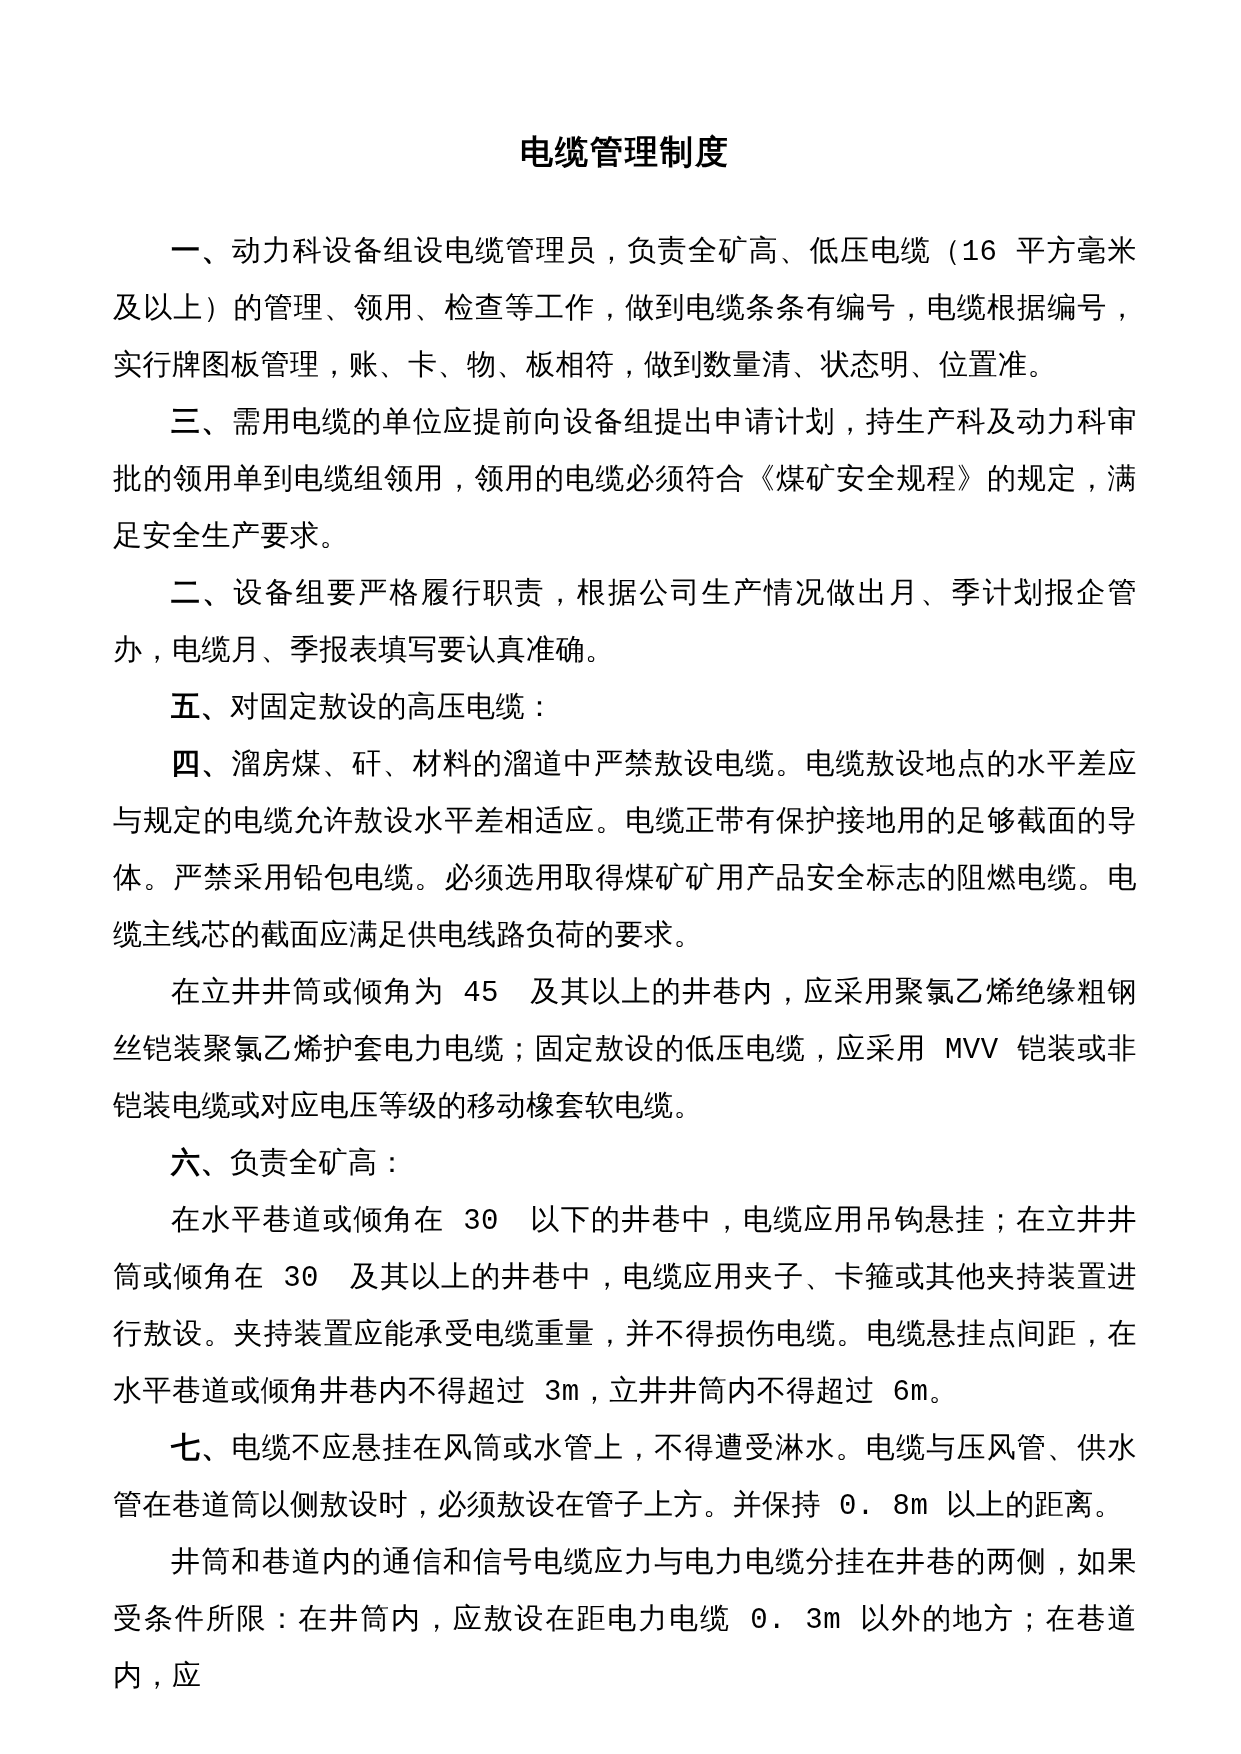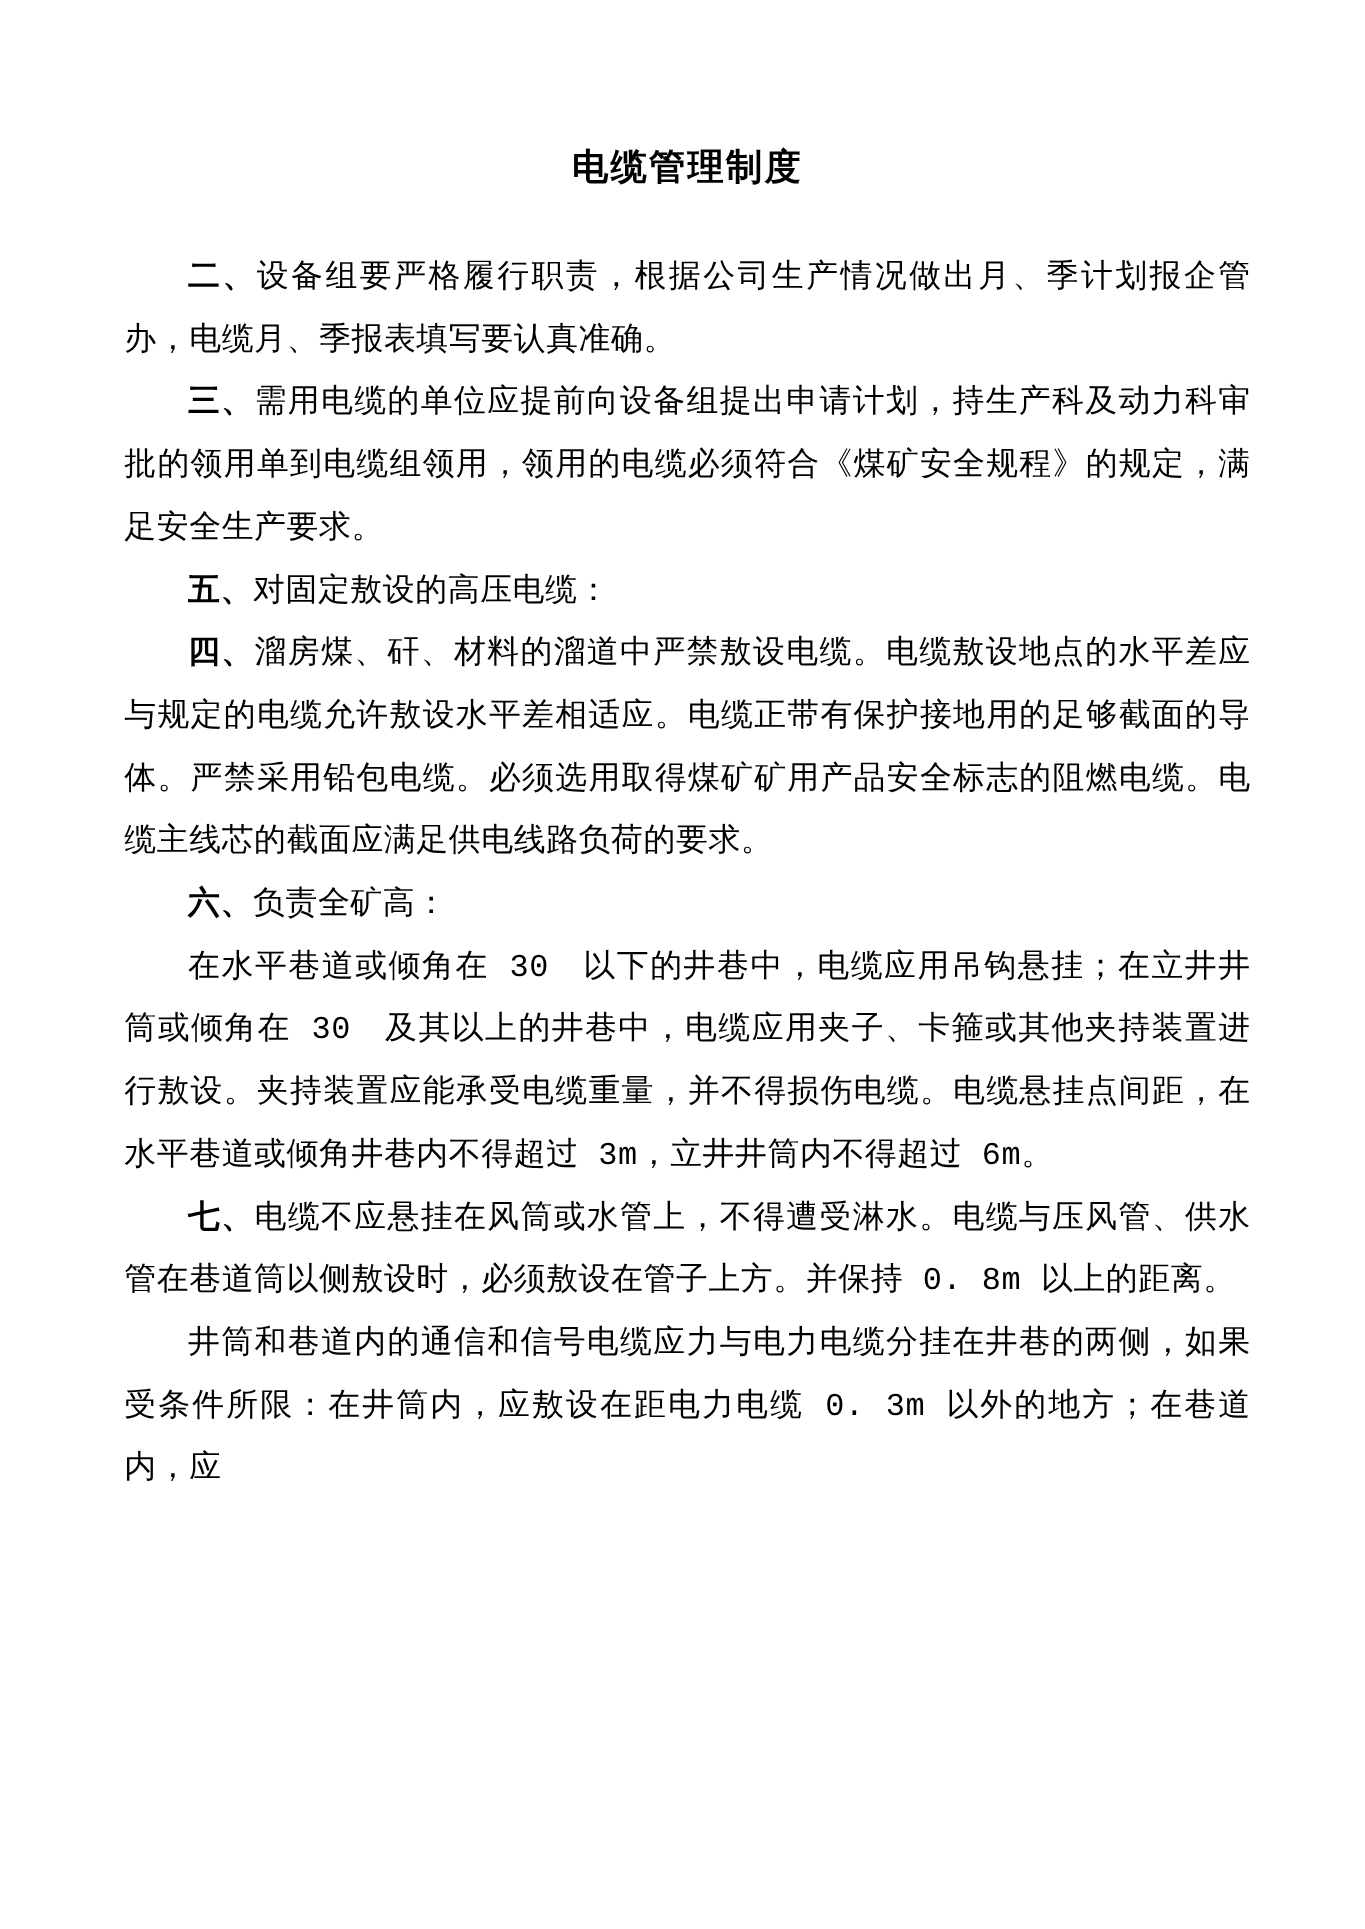--- a/index.html
+++ b/index.html
@@ -50,22 +50,24 @@
     font-weight: 400;
   }
 </style>
 </head>
 <body>
 
 <div class="page">
   <h1 class="doc-title">电缆管理制度</h1>
 
   <div class="doc-body">
+    <p><span class="para-marker">一、</span><span class="para-text">动力科设备组设电缆管理员，负责全矿高、低压电缆（16 平方毫米及以上）的管理、领用、检查等工作，做到电缆条条有编号，电缆根据编号，实行牌图板管理，账、卡、物、板相符，做到数量清、状态明、位置准。</span></p>
+    <p><span class="para-marker">三、</span><span class="para-text">需用电缆的单位应提前向设备组提出申请计划，持生产科及动力科审批的领用单到电缆组领用，领用的电缆必须符合《煤矿安全规程》的规定，满足安全生产要求。</span></p>
     <p><span class="para-marker">二、</span><span class="para-text">设备组要严格履行职责，根据公司生产情况做出月、季计划报企管办，电缆月、季报表填写要认真准确。</span></p>
-    <p><span class="para-marker">三、</span><span class="para-text">需用电缆的单位应提前向设备组提出申请计划，持生产科及动力科审批的领用单到电缆组领用，领用的电缆必须符合《煤矿安全规程》的规定，满足安全生产要求。</span></p>
     <p><span class="para-marker">五、</span><span class="para-text">对固定敖设的高压电缆：</span></p>
     <p><span class="para-marker">四、</span><span class="para-text">溜房煤、矸、材料的溜道中严禁敖设电缆。电缆敖设地点的水平差应与规定的电缆允许敖设水平差相适应。电缆正带有保护接地用的足够截面的导体。严禁采用铅包电缆。必须选用取得煤矿矿用产品安全标志的阻燃电缆。电缆主线芯的截面应满足供电线路负荷的要求。</span></p>
+    <p><span class="para-marker"></span><span class="para-text">在立井井筒或倾角为 45　及其以上的井巷内，应采用聚氯乙烯绝缘粗钢丝铠装聚氯乙烯护套电力电缆；固定敖设的低压电缆，应采用 MVV 铠装或非铠装电缆或对应电压等级的移动橡套软电缆。</span></p>
     <p><span class="para-marker">六、</span><span class="para-text">负责全矿高：</span></p>
     <p><span class="para-marker"></span><span class="para-text">在水平巷道或倾角在 30　以下的井巷中，电缆应用吊钩悬挂；在立井井筒或倾角在 30　及其以上的井巷中，电缆应用夹子、卡箍或其他夹持装置进行敖设。夹持装置应能承受电缆重量，并不得损伤电缆。电缆悬挂点间距，在水平巷道或倾角井巷内不得超过 3m，立井井筒内不得超过 6m。</span></p>
     <p><span class="para-marker">七、</span><span class="para-text">电缆不应悬挂在风筒或水管上，不得遭受淋水。电缆与压风管、供水管在巷道筒以侧敖设时，必须敖设在管子上方。并保持 0. 8m 以上的距离。</span></p>
     <p><span class="para-marker"></span><span class="para-text">井筒和巷道内的通信和信号电缆应力与电力电缆分挂在井巷的两侧，如果受条件所限：在井筒内，应敖设在距电力电缆 0. 3m 以外的地方；在巷道内，应</span></p>
   </div>
 </div>
 
 </body></html>

